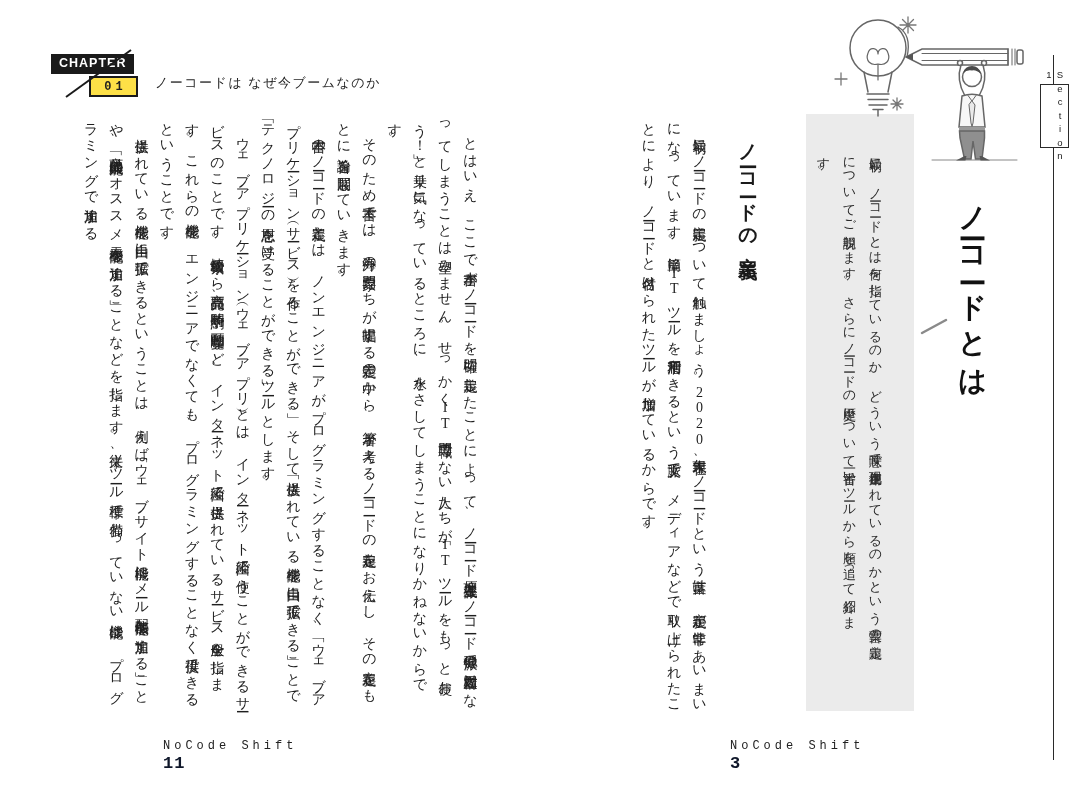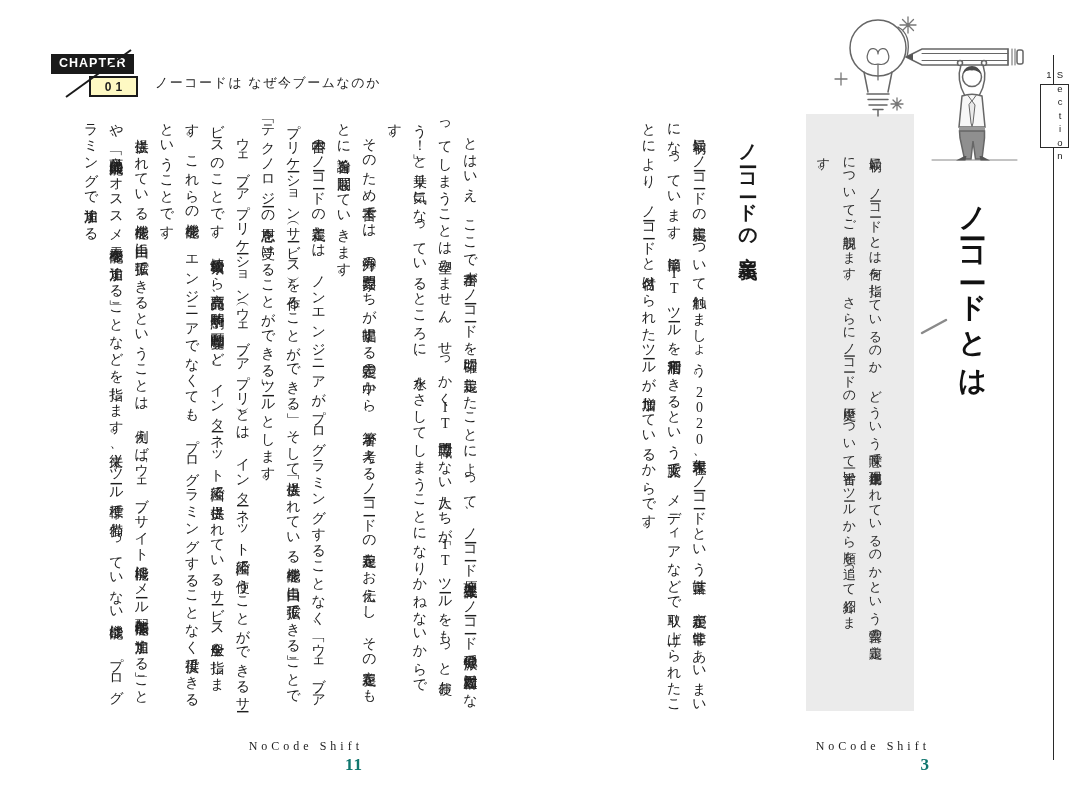--- a/index.html
+++ b/index.html
@@ -9,23 +9,23 @@
   }
   .vtext{writing-mode:vertical-rl;text-orientation:upright;}
 
   
   .chapter-badge{
     position:absolute;left:51px;top:54px;background:#1a1a1a;color:#fff;
     font-family:"Liberation Sans","DejaVu Sans",sans-serif;font-weight:bold;
     font-size:12.5px;letter-spacing:1px;padding:3px 8px 4px 8px;line-height:1;
   }
   .chapter-number-box{
-    position:absolute;left:89px;top:76px;width:45px;height:17px;background:#fef9c3;
+    position:absolute;left:89px;top:76px;width:45px;height:17px;background:#fde047;
     border:2px solid #1a1a1a;display:flex;align-items:center;justify-content:center;
-    font-family:Liberation Sans, sans-serif;font-weight:bold;
+    font-family:Liberation Mono, monospace;font-weight:bold;
     font-size:12px;letter-spacing:4px;text-indent:4px;line-height:1;
   }
   .chapter-title{
     position:absolute;left:155px;top:74px;
     font-family:"Liberation Sans","DejaVu Sans",sans-serif;font-weight:normal;
     font-size:13px;letter-spacing:1.5px;
   }
 
   
   .left-body{
@@ -63,26 +63,26 @@
   .section-tab{
     position:absolute;left:1040px;top:84px;width:27px;height:62px;background:#fff;
     border:1px solid #2a2a2a;display:flex;align-items:center;justify-content:center;
   }
   .section-tab span{
     font-family:"Liberation Sans","DejaVu Sans",sans-serif;font-size:9.5px;
     letter-spacing:2.5px;color:#222;writing-mode:vertical-rl;text-orientation:upright;
   }
 
   
-  .footer{position:absolute;width:200px;text-align:right;
-    font-family:Liberation Serif, serif;}
+  .footer{position:absolute;width:200px;text-align:left;
+    font-family:Liberation Mono, monospace;}
   .footer-left{left:163px;top:739px;}
   .footer-right{left:730px;top:739px;}
   .footer .bk{font-size:12px;letter-spacing:4px;color:#222;}
-  .footer .pg{font-size:17px;font-weight:bold;letter-spacing:1px;margin-top:1px;color:#0f766e;}
+  .footer .pg{font-size:17px;font-weight:bold;letter-spacing:1px;margin-top:1px;color:#0f172a;}
 
   .overlay-svg{position:absolute;left:0;top:0;pointer-events:none;}
   .illustration{position:absolute;left:812px;top:0;pointer-events:none;}
 </style>
 </head>
 <body>
 
 <div class="spread">
 
   <div class="chapter-badge">CHAPTER</div>

